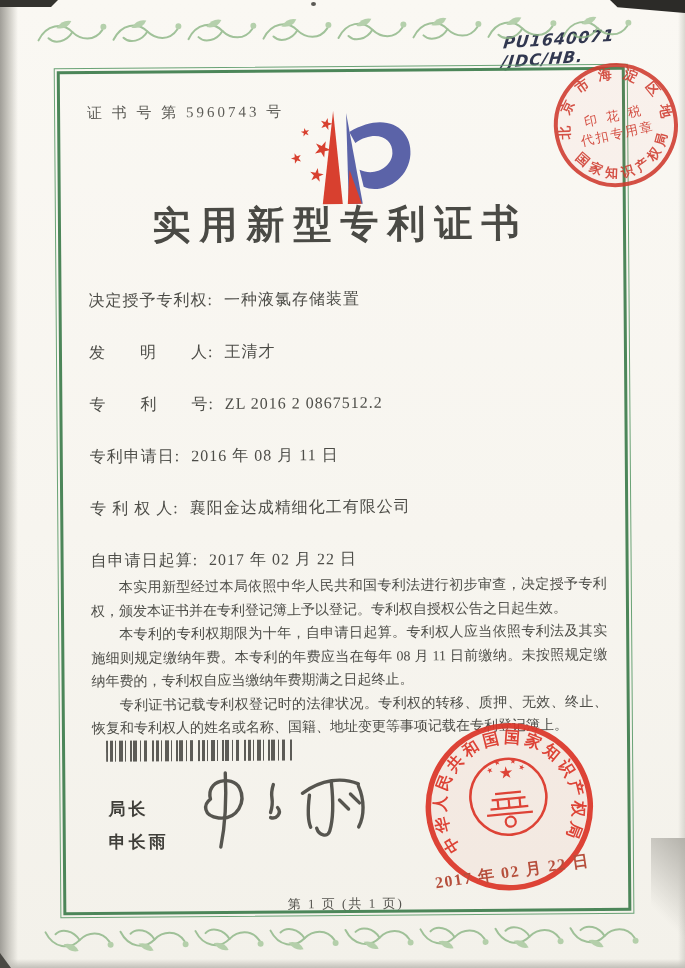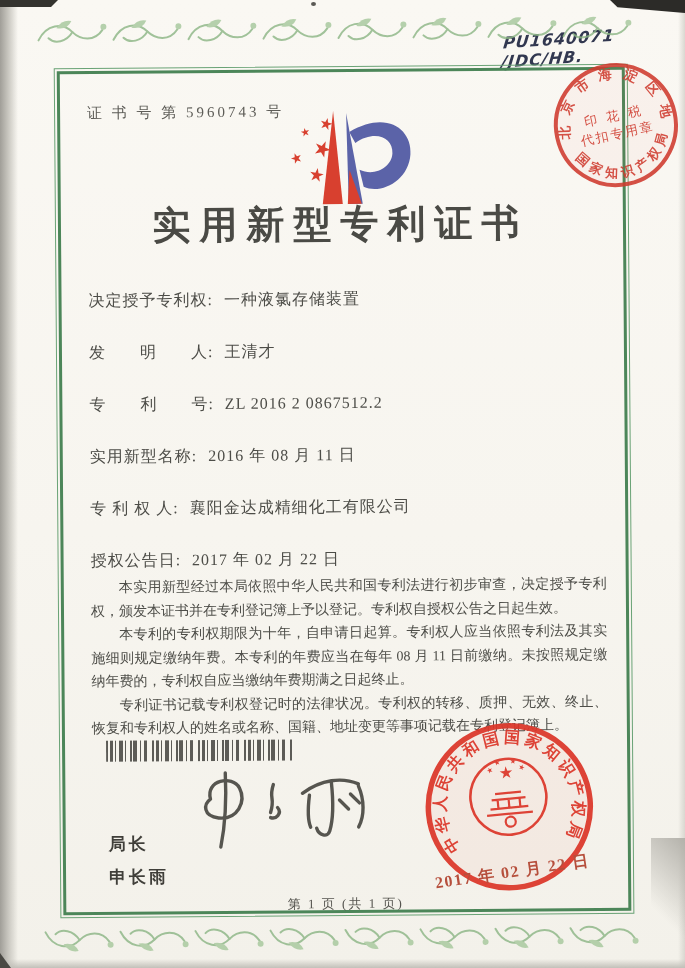--- a/index.html
+++ b/index.html
@@ -42,21 +42,21 @@
     background:repeating-linear-gradient(90deg,
       #3b3a36 0 2px,rgba(0,0,0,0) 2px 4px,
       #3b3a36 4px 7px,rgba(0,0,0,0) 7px 9px,
       #3b3a36 9px 10px,rgba(0,0,0,0) 10px 13px,
       #3b3a36 13px 17px,rgba(0,0,0,0) 17px 19px,
       #3b3a36 19px 20px,rgba(0,0,0,0) 20px 24px,
       #3b3a36 24px 26px,rgba(0,0,0,0) 26px 27px,
       #3b3a36 27px 31px,rgba(0,0,0,0) 31px 34px,
       #3b3a36 34px 35px,rgba(0,0,0,0) 35px 38px,
       #3b3a36 38px 41px,rgba(0,0,0,0) 41px 46px);}
-  .signer{left:106px;top:826px;font-family:"Liberation Sans",sans-serif;
+  .signer{left:106px;top:791px;font-family:"Liberation Sans",sans-serif;
     font-size:17px;font-weight:600;color:#403f3a;letter-spacing:3px;line-height:33px;}
   .signature{left:178px;top:766px;}
   .seal{left:410px;top:718px;transform:rotate(-5deg);opacity:.93;}
   .taxstamp{left:549px;top:58px;transform:rotate(-12deg);opacity:.88;z-index:5;}
   .note{left:502px;top:27px;width:185px;font-family:"DejaVu Sans",sans-serif;
     font-style:italic;font-weight:600;font-size:16px;letter-spacing:1px;color:#323850;
     transform:rotate(-4deg) skewX(-10deg);}
   .footer{left:0;right:0;top:895px;text-align:center;font-size:13px;
     letter-spacing:2px;color:#55544f;}
   .garland{opacity:.8;}
@@ -147,29 +147,29 @@
       </div>
       <div class="row">
         <span class="label">发　　明　　人:</span>
         <span class="value">王清才</span>
       </div>
       <div class="row">
         <span class="label">专　　利　　号:</span>
         <span class="value">ZL 2016 2 0867512.2</span>
       </div>
       <div class="row">
-        <span class="label">实用新型名称:</span>
+        <span class="label">专利申请日:</span>
         <span class="value">2016 年 08 月 11 日</span>
       </div>
       <div class="row">
         <span class="label">专 利 权 人:</span>
         <span class="value">襄阳金达成精细化工有限公司</span>
       </div>
       <div class="row">
-        <span class="label">授权公告日:</span>
+        <span class="label">自申请日起算:</span>
         <span class="value">2017 年 02 月 22 日</span>
       </div>
     </div>
 
     <div class="abs paras">
       <p>本实用新型经过本局依照中华人民共和国专利法进行初步审查，决定授予专利权，颁发本证书并在专利登记簿上予以登记。专利权自授权公告之日起生效。</p>
       <p>本专利的专利权期限为十年，自申请日起算。专利权人应当依照专利法及其实施细则规定缴纳年费。本专利的年费应当在每年 08 月 11 日前缴纳。未按照规定缴纳年费的，专利权自应当缴纳年费期满之日起终止。</p>
       <p>专利证书记载专利权登记时的法律状况。专利权的转移、质押、无效、终止、恢复和专利权人的姓名或名称、国籍、地址变更等事项记载在专利登记簿上。</p>
     </div>
 

